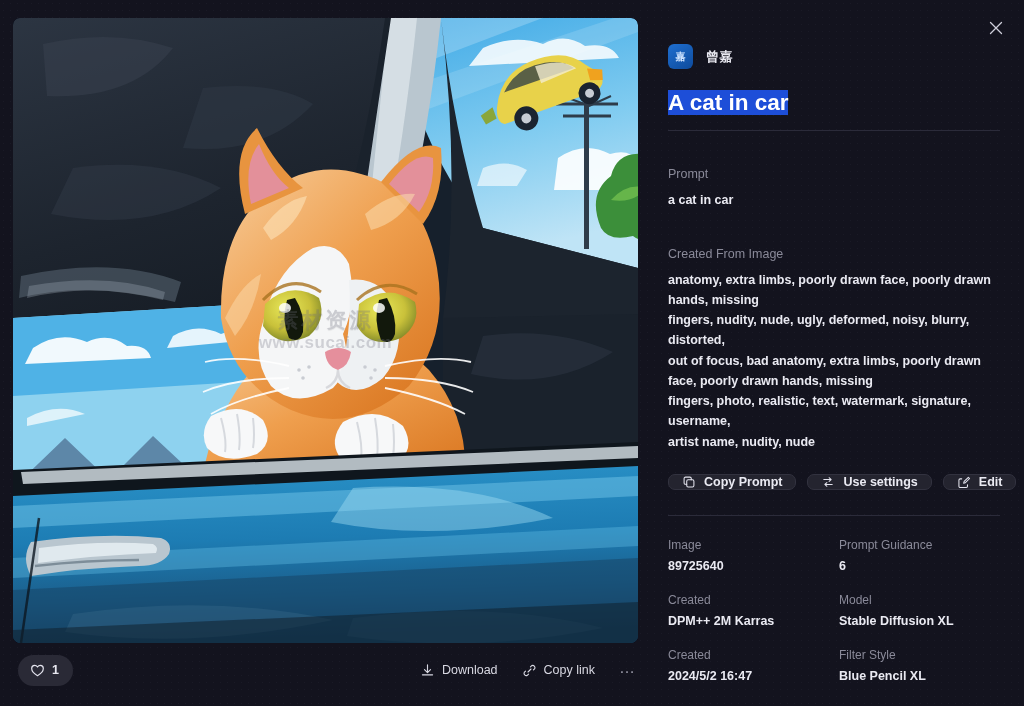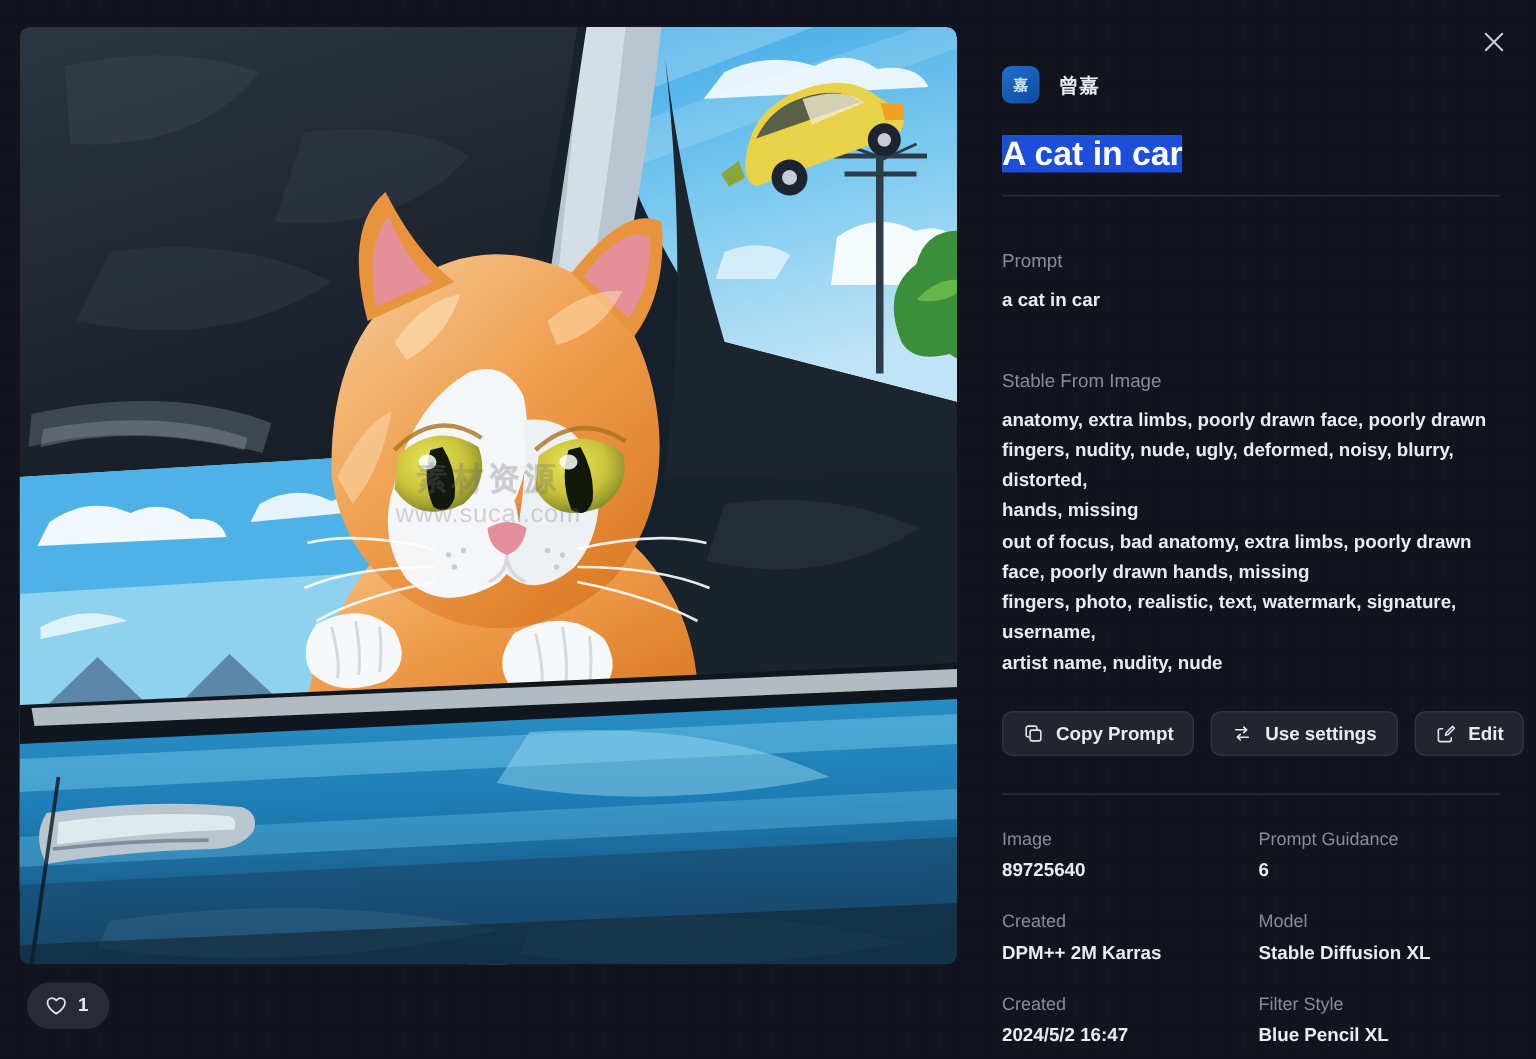--- a/index.html
+++ b/index.html
@@ -65,21 +65,21 @@
   .wm-cn {
     font-size: 21px;
     font-weight: 700;
     color: #6a6a78;
     letter-spacing: 3px;
     line-height: 1.15;
     text-shadow: 0 1px 1px rgba(0,0,0,0.25);
   }
   .wm-url {
     font-size: 17px;
-    font-weight: 400;
+    font-weight: 700;
     color: #7a7a88;
     letter-spacing: 0.5px;
     line-height: 1.3;
   }
 
   
   .bottom-bar {
     position: absolute;
     left: 18px;
     top: 652px;
@@ -201,21 +201,21 @@
   
   .btn-row {
     display: flex;
     gap: 11px;
     margin: 22px 0 0 0;
   }
   .btn {
     display: flex;
     align-items: center;
     gap: 8px;
-    height: 30px;
+    height: 16px;
     padding: 0 13px;
     border-radius: 7px;
     background: #24242f;
     border: 1px solid #32323f;
     font-size: 12.5px;
     font-weight: 700;
     color: #eaeaf2;
     cursor: pointer;
     white-space: nowrap;
   }
@@ -456,20 +456,40 @@
   </div>
 
   <div class="bottom-bar">
     <div class="like-pill">
       <svg class="ic" width="15" height="15" viewBox="0 0 16 16">
         <path d="M8 13.6 C8 13.6 1.8 9.9 1.8 5.9 C1.8 3.9 3.3 2.6 5.0 2.6 C6.2 2.6 7.3 3.3 8 4.3 C8.7 3.3 9.8 2.6 11.0 2.6 C12.7 2.6 14.2 3.9 14.2 5.9 C14.2 9.9 8 13.6 8 13.6 Z" fill="none" stroke="#e4e4ee" stroke-width="1.25" stroke-linejoin="round"></path>
       </svg>
       <span class="like-count">1</span>
     </div>
 
+    <div class="bottom-right">
+      <div class="bb-action">
+        <svg class="ic" width="15" height="15" viewBox="0 0 16 16">
+          <path d="M8 2 V10 M4.8 7 L8 10.3 L11.2 7" fill="none" stroke="#d8d8e2" stroke-width="1.2" stroke-linecap="round" stroke-linejoin="round"></path>
+          <path d="M2.6 12.6 H13.4" fill="none" stroke="#d8d8e2" stroke-width="1.2" stroke-linecap="round"></path>
+        </svg>
+        <span>Download</span>
+      </div>
+
+      <div class="bb-action">
+        <svg class="ic" width="15" height="15" viewBox="0 0 16 16">
+          <path d="M6.4 9.6 L9.6 6.4" stroke="#d8d8e2" stroke-width="1.2" stroke-linecap="round" fill="none"></path>
+          <path d="M9.0 4.2 L10.4 2.8 A2.4 2.4 0 0 1 13.6 6.0 L12.2 7.4" stroke="#d8d8e2" stroke-width="1.2" stroke-linecap="round" fill="none"></path>
+          <path d="M7.0 11.8 L5.6 13.2 A2.4 2.4 0 0 1 2.4 10.0 L3.8 8.6" stroke="#d8d8e2" stroke-width="1.2" stroke-linecap="round" fill="none"></path>
+        </svg>
+        <span>Copy link</span>
+      </div>
+
+      <div class="dots-btn">…</div>
+    </div>
   </div>
 
   <div class="panel">
 
     <div class="author-row">
       <div class="avatar">嘉</div>
       <div class="author-name">曾嘉</div>
     </div>
 
     <div class="title-wrap">
@@ -477,25 +497,25 @@
     </div>
 
     <div class="divider"></div>
 
     <div class="block">
       <div class="field-label">Prompt</div>
       <div class="field-value">a cat in car</div>
     </div>
 
     <div class="block">
-      <div class="field-label">Stable From Image</div>
+      <div class="field-label">Created From Image</div>
       <div class="field-value">
         <div>anatomy, extra limbs, poorly drawn face, poorly drawn</div>
+        <div>hands, missing</div>
         <div>fingers, nudity, nude, ugly, deformed, noisy, blurry, distorted,</div>
-        <div>hands, missing</div>
         <div> out of focus, bad anatomy, extra limbs, poorly drawn</div>
         <div>face, poorly drawn hands, missing</div>
         <div>fingers, photo, realistic, text, watermark, signature, username,</div>
         <div> artist name, nudity, nude</div>
       </div>
     </div>
 
     <div class="btn-row">
       <div class="btn">
         <svg class="ic" width="14" height="14" viewBox="0 0 16 16">

